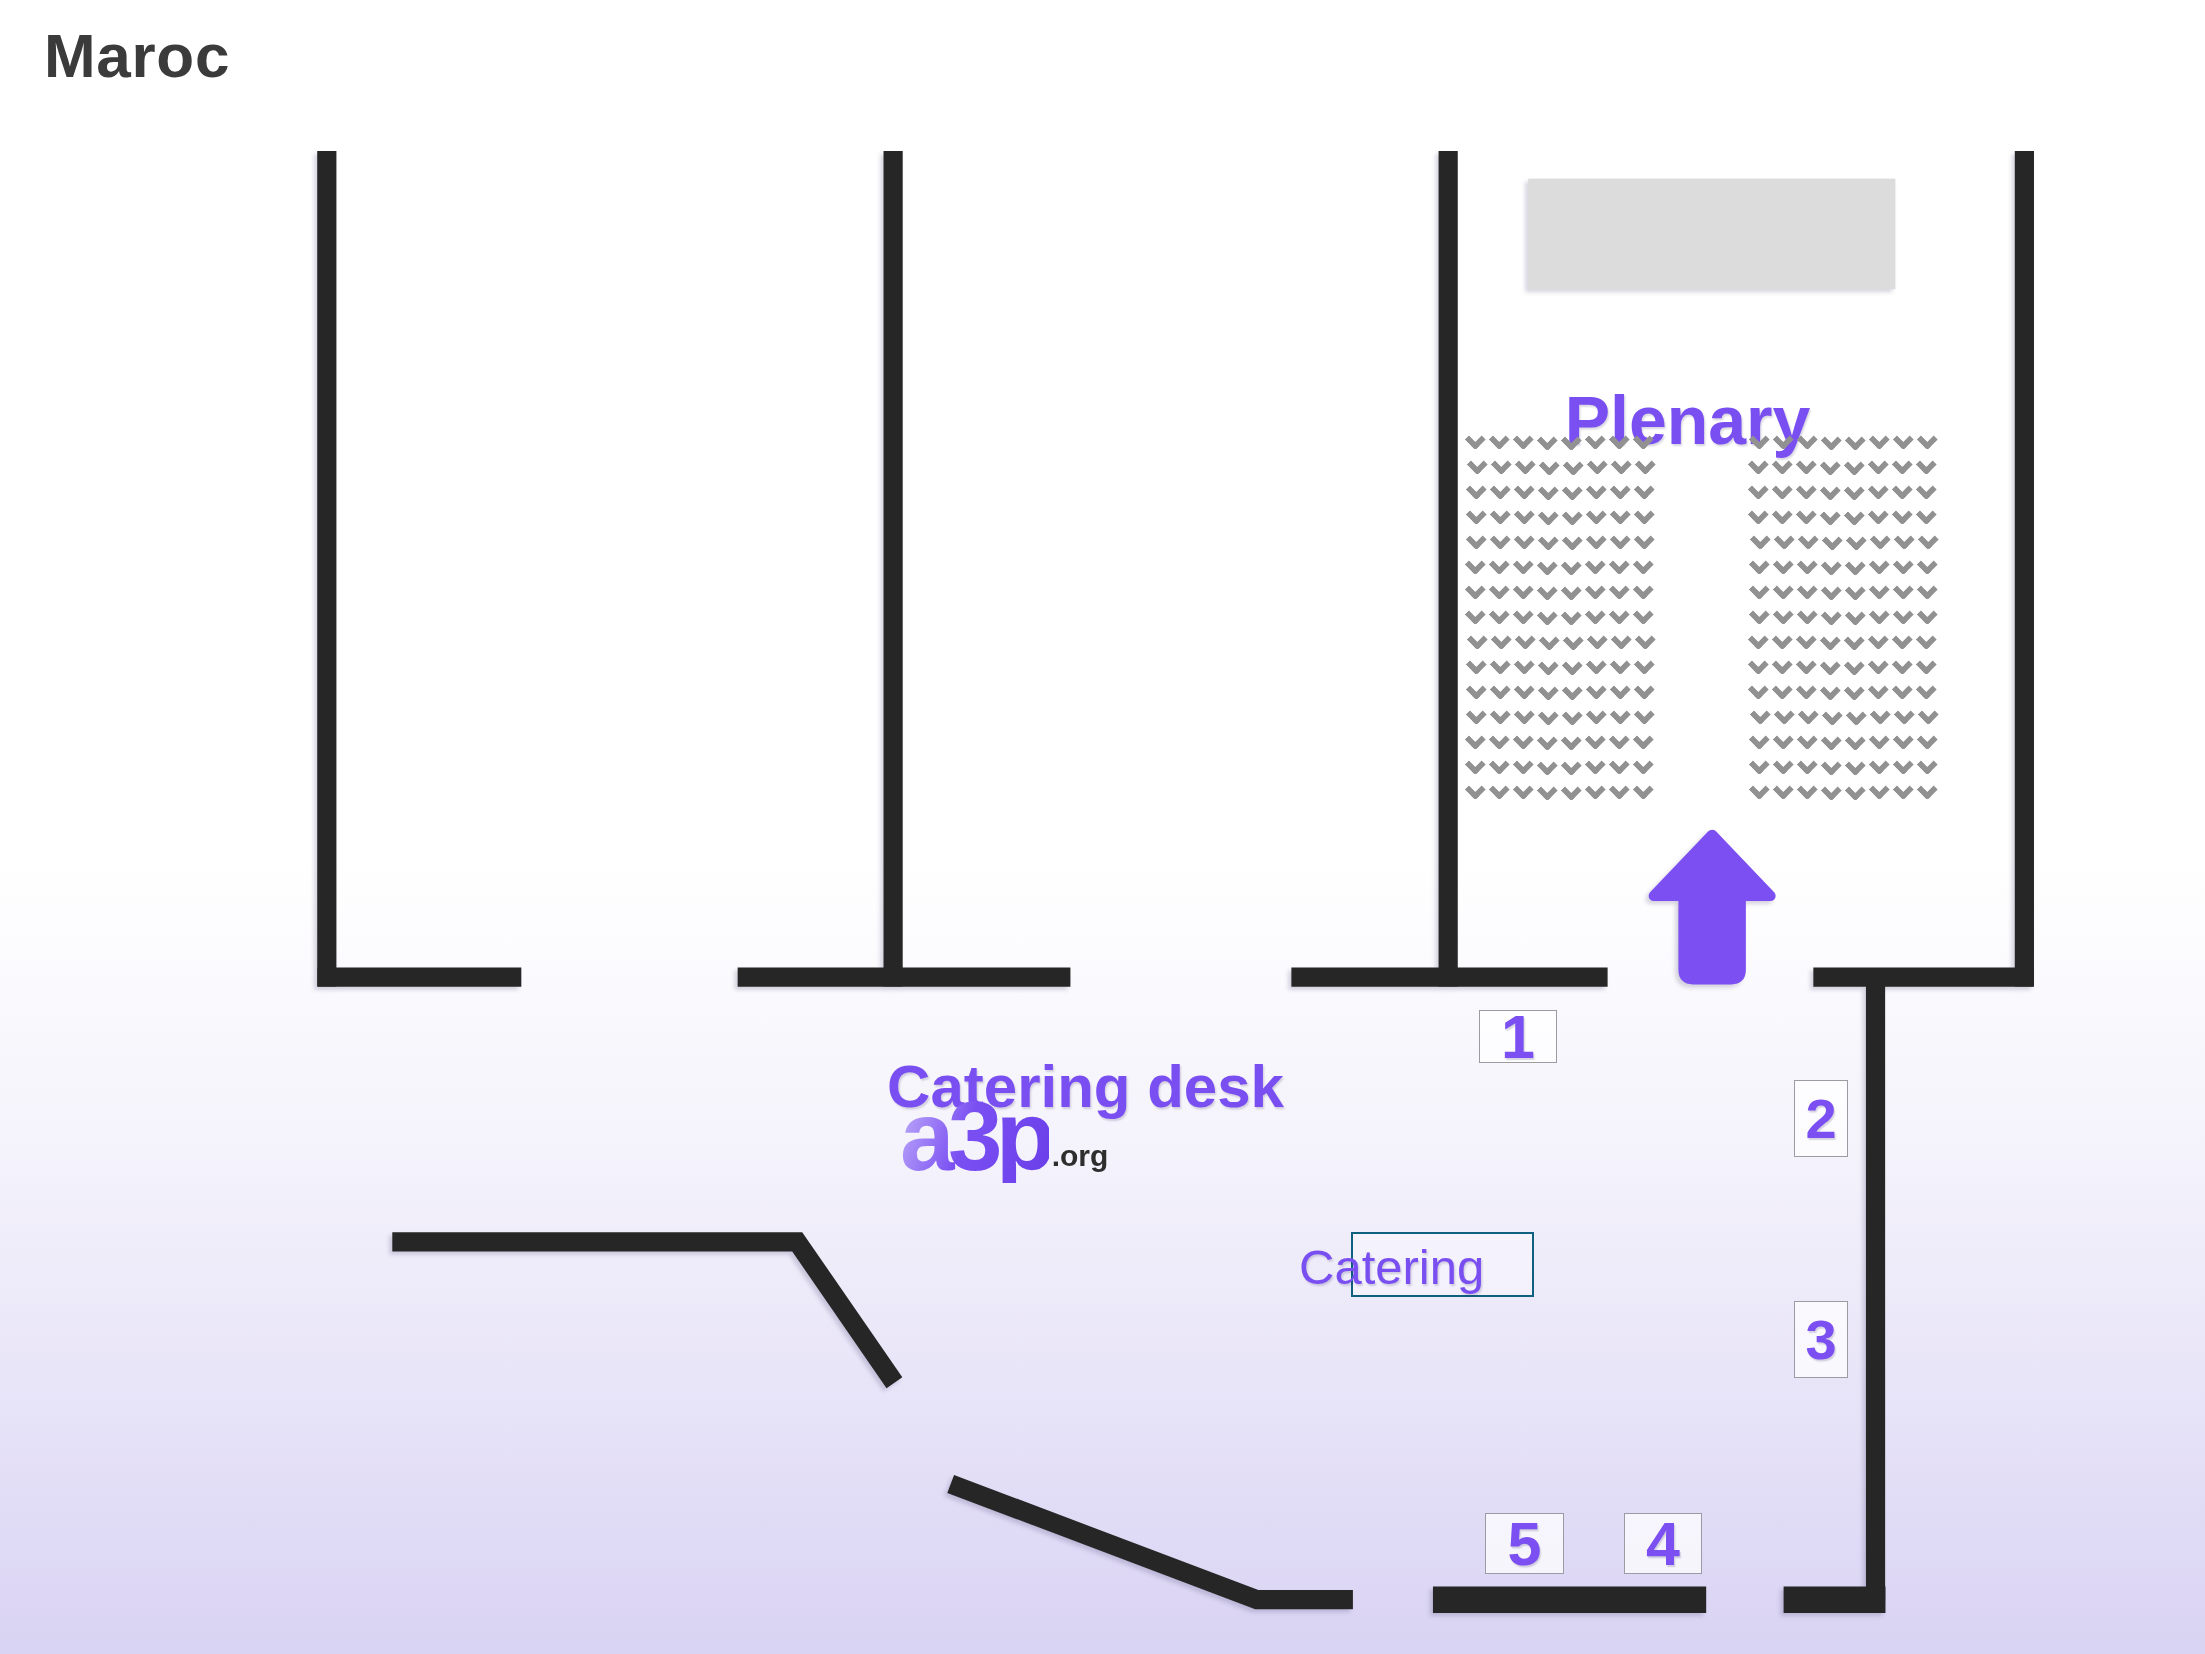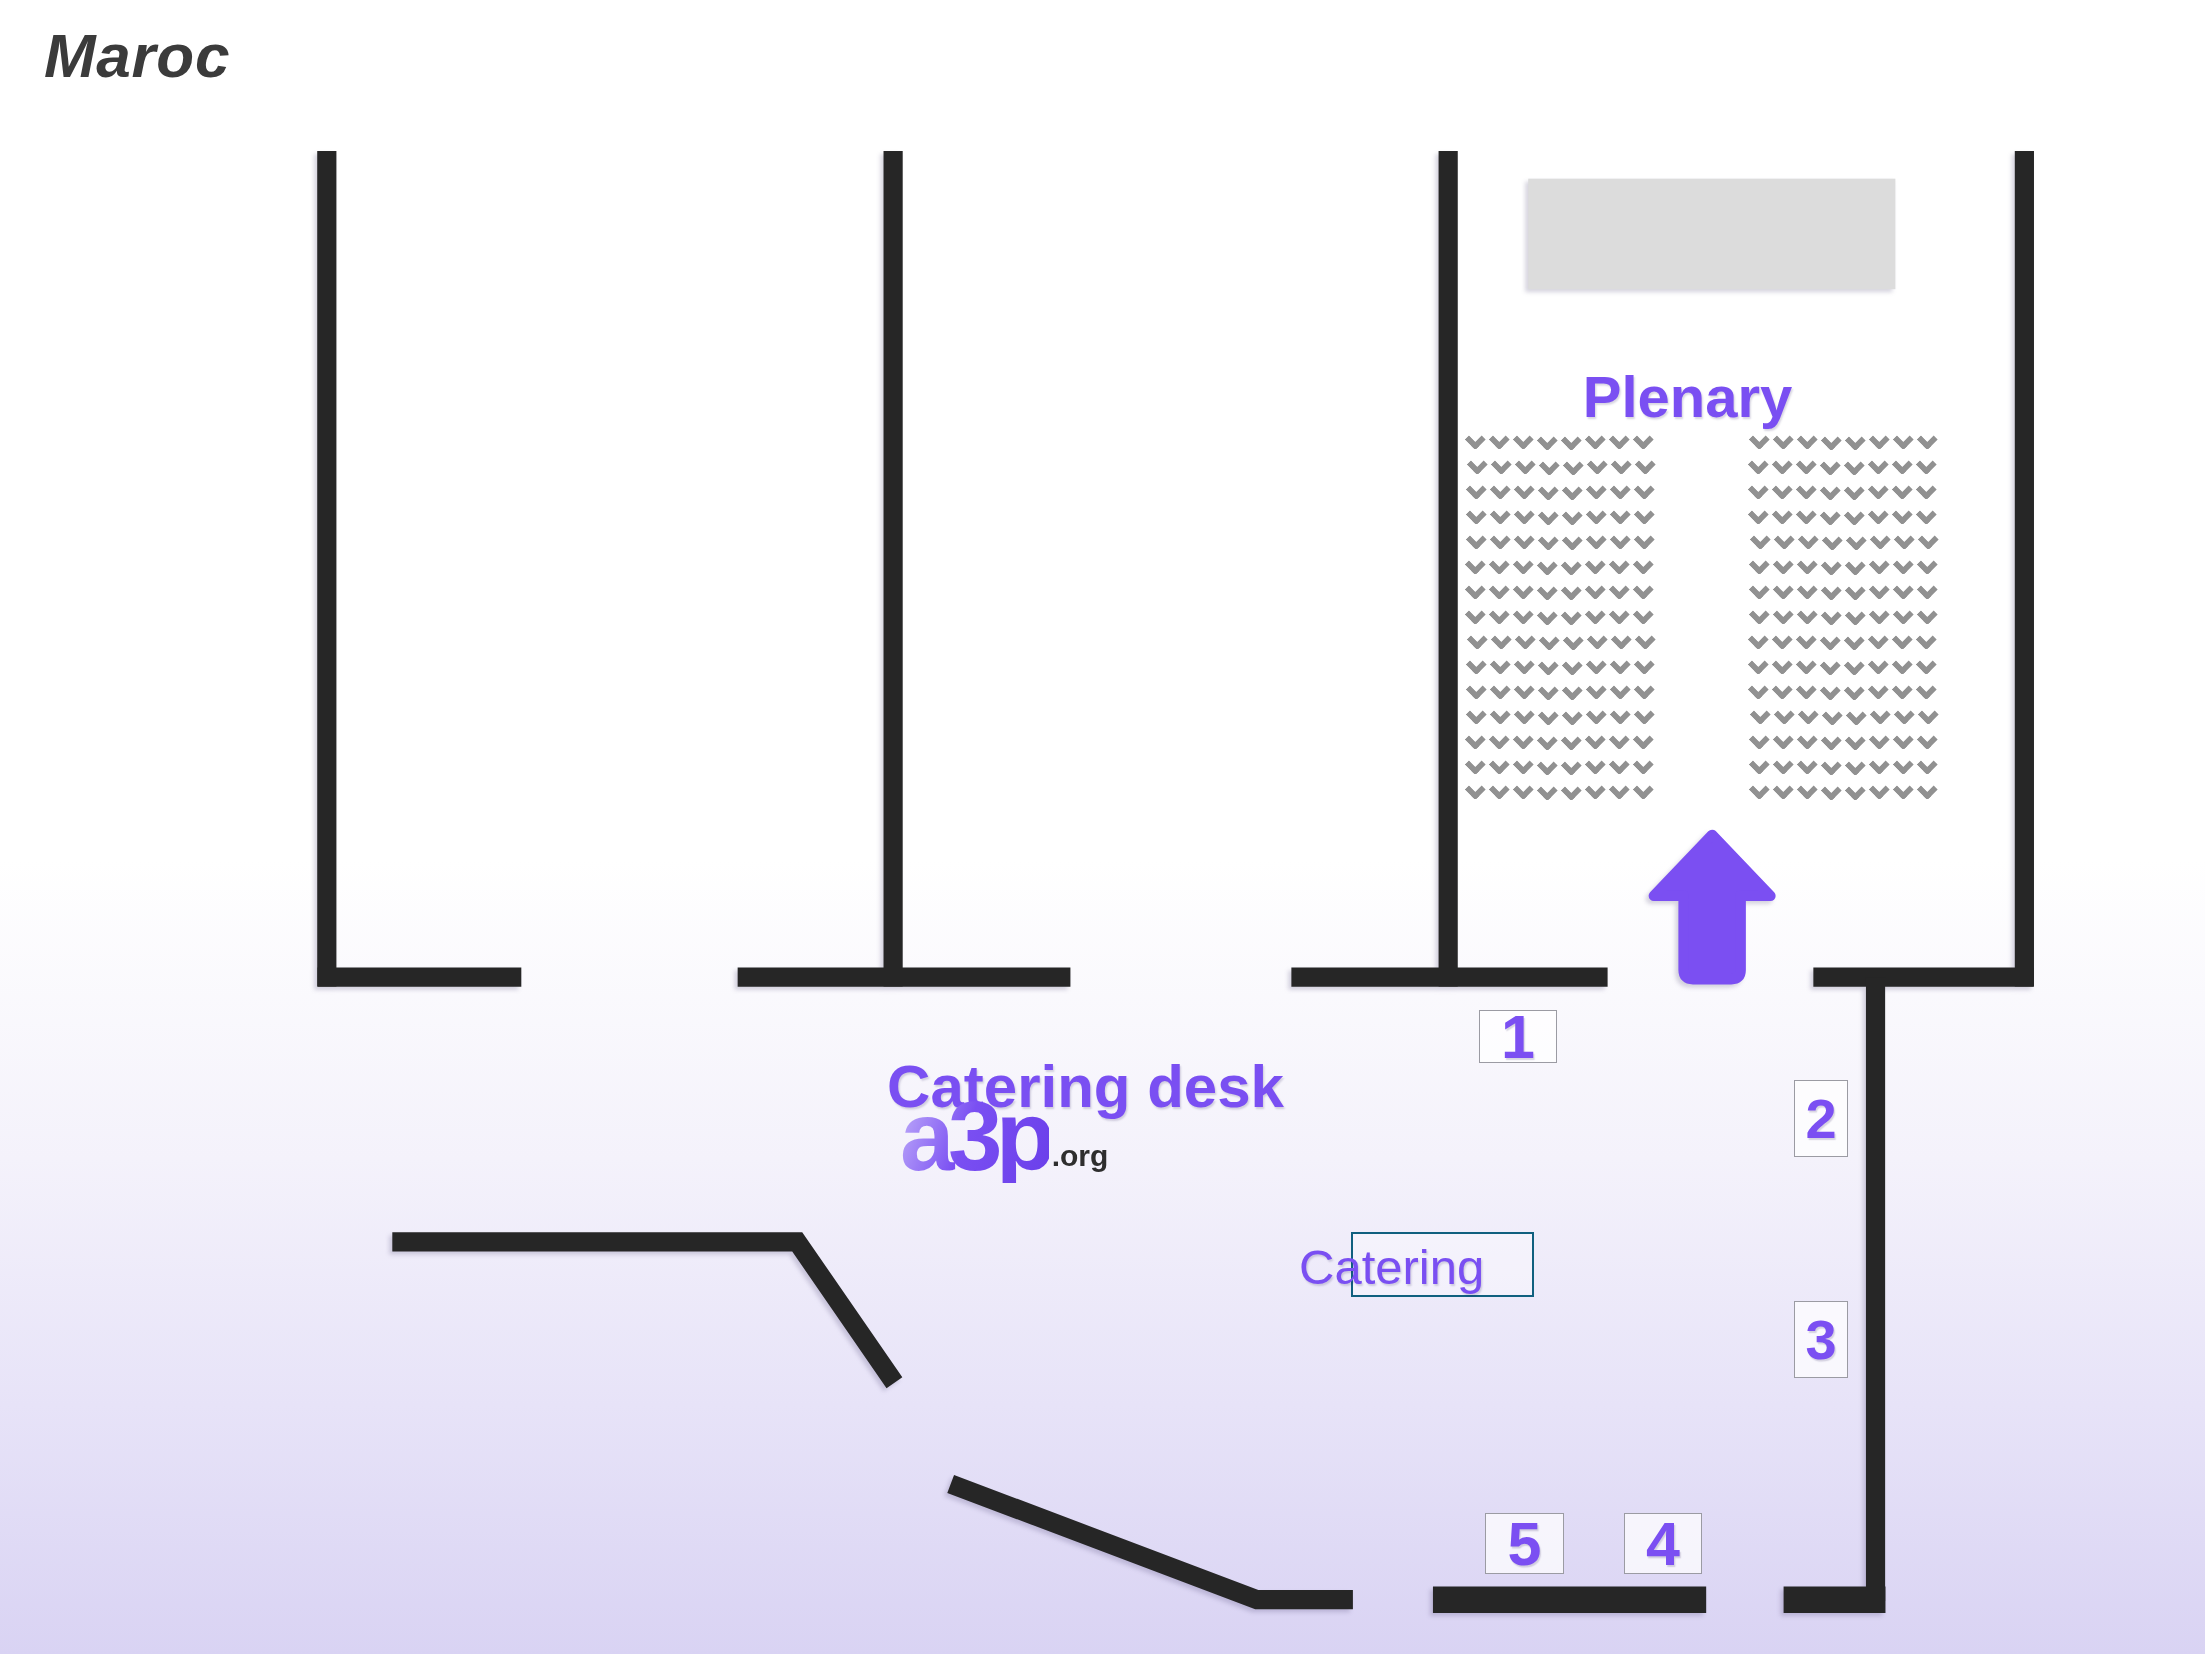--- a/index.html
+++ b/index.html
@@ -8,28 +8,28 @@
     width:2205px;height:1654px;
     overflow:hidden;
     font-family:"Liberation Sans", sans-serif;
     background:linear-gradient(180deg,#ffffff 0%,#ffffff 52%,#f4f2fb 70%,#e7e3f8 85%,#d9d3f3 100%);
   }
   .abs{position:absolute;}
 
   
   .app-title{left:44px;top:18.5px;font-size:62px;font-weight:700;line-height:1.2;letter-spacing:0.7px;}
   .app-title .l1{color:#7a4ff2;}
-  .app-title .l2{color:#3b3b3b;font-style:italic;}
+  .app-title .l2{color:#3b3b3b;}
 
   
   svg.walls{left:0;top:0;filter:drop-shadow(-2.6px 3.3px 2px rgba(70,60,110,.22));}
 
   
   .zone-label{font-weight:700;color:#7a4ff2;text-align:center;text-shadow:1.3px 2px 2px rgba(40,30,90,.18);}
-  .plenary-label{left:1456px;top:363px;width:463px;font-size:58px;}
+  .plenary-label{left:1456px;top:381px;width:463px;font-size:68px;}
   .welcome-label{left:854px;top:1052px;width:463px;font-size:60px;}
 
   
   .logo{left:900px;top:1090px;display:flex;align-items:flex-end;}
   .logo .mark{
     font-size:98px;font-weight:700;letter-spacing:-6.6px;line-height:.95;
     background:linear-gradient(110deg,#c3b2fa 0%,#7a4ff2 45%,#6a3fea 100%);
     -webkit-background-clip:text;background-clip:text;color:transparent;
   }
   .logo .tld{font-size:30px;font-weight:700;color:#2e2e2e;margin:0 0 10.6px 2.6px;text-align:right;}

